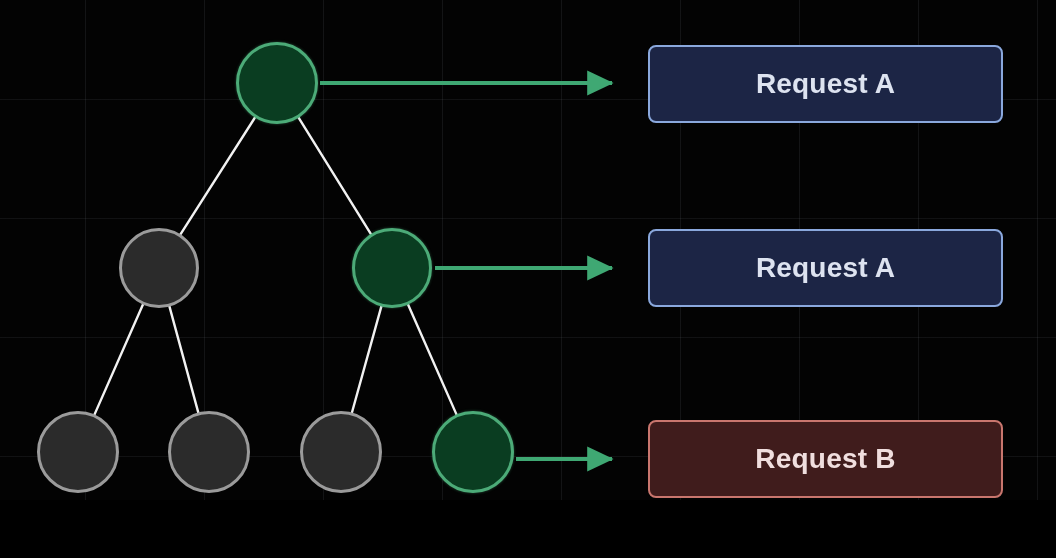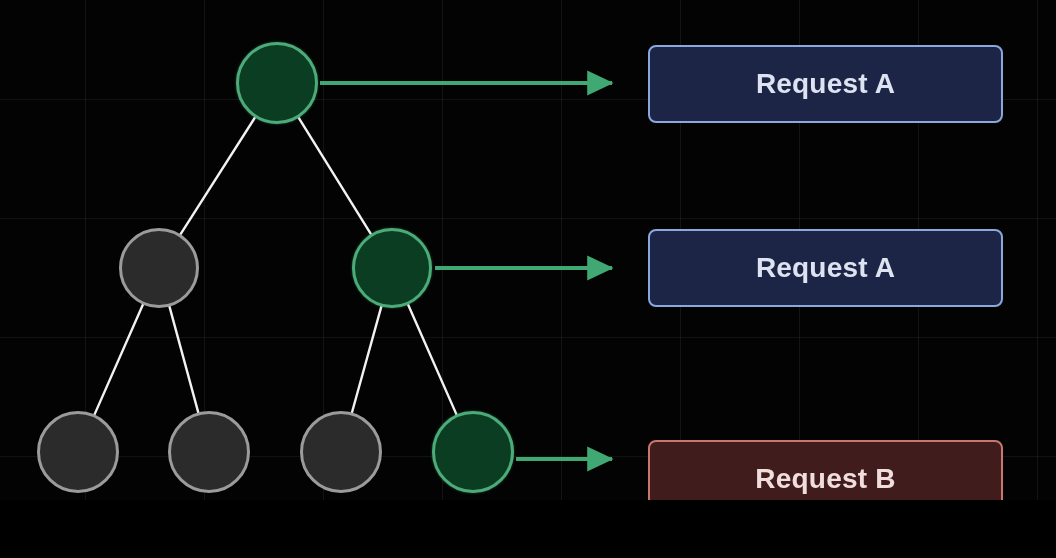--- a/index.html
+++ b/index.html
@@ -67,21 +67,20 @@
   }
   .req-box.blue {
     background: #1c2545;
     border: 2px solid #8aa8dd;
     color: #dde3f0;
   }
   .req-box.red {
     background: #401c1c;
     border: 2px solid #c9766e;
     color: #f0dede;
-    margin-top: 20px;
   }
 </style>
 </head>
 <body>
 
 <div id="stage">
 
   <div id="grid"></div>
 
   <svg id="wires" viewBox="0 0 1056 558" xmlns="http://www.w3.org/2000/svg">

